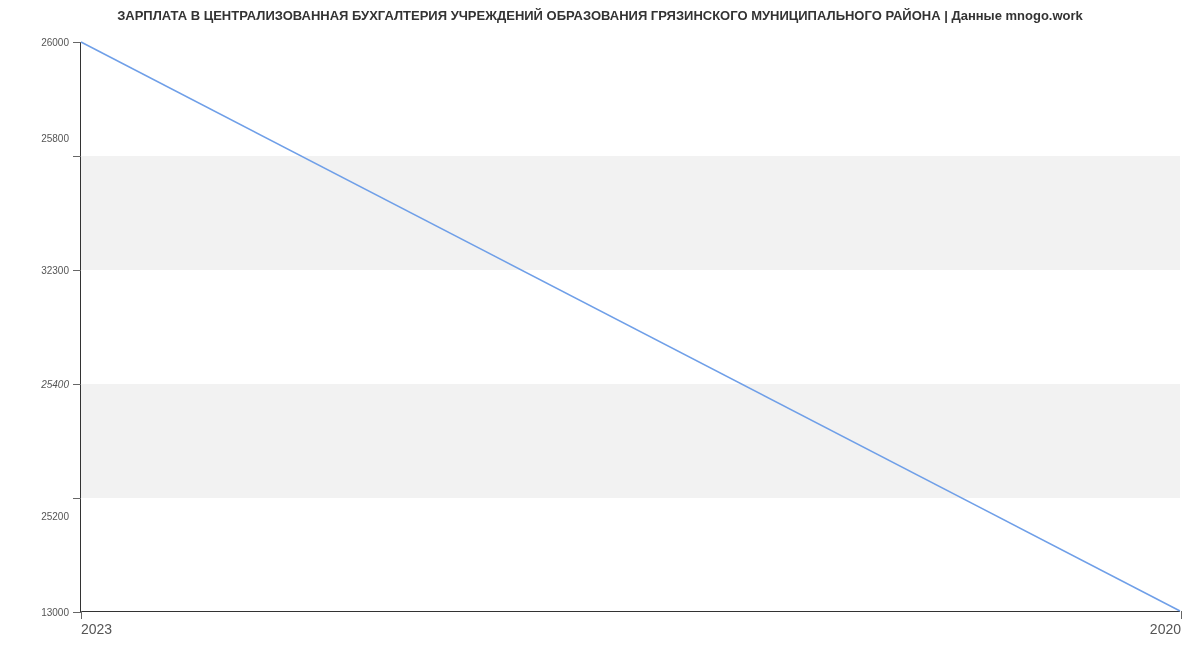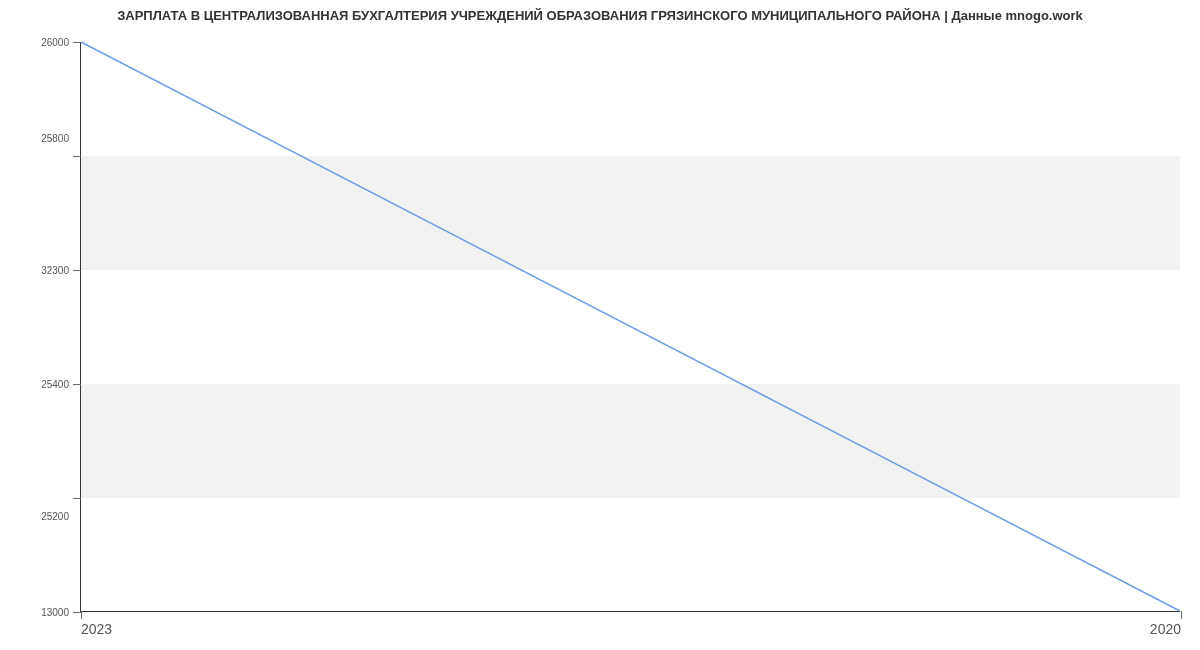--- a/index.html
+++ b/index.html
@@ -95,21 +95,21 @@
       <div class="band" style="top: 114px; height: 114px;"></div>
       <div class="band" style="top: 342px; height: 114px;"></div>
     <svg class="line-layer" id="line-layer" viewBox="0 0 1100 570" preserveAspectRatio="none">
         <polyline points="0,0 1100,570" fill="none" stroke="#6f9fe8" stroke-width="1.5"></polyline>
       </svg>
   <div class="tick-y" style="top: 570px;"></div>
       <div class="tick-y-label" style="top: 570px;">13000</div>
       <div class="tick-y" style="top: 456px;"></div>
       <div class="tick-y-label" style="top: 456px; margin-top: 18px;">25200</div>
       <div class="tick-y" style="top: 342px;"></div>
-      <div class="tick-y-label" style="top: 342px;">25400</div>
+      <div class="tick-y-label" style="top: 342px; font-style: italic;">25400</div>
       <div class="tick-y" style="top: 228px;"></div>
       <div class="tick-y-label" style="top: 228px;">32300</div>
       <div class="tick-y" style="top: 114px;"></div>
       <div class="tick-y-label" style="top: 96px;">25800</div>
       <div class="tick-y" style="top: 0px;"></div>
       <div class="tick-y-label" style="top: 0px;">26000</div>
       <div class="tick-x" style="left: 0px;"></div>
       <div class="tick-x-label first" style="left: 0px;">2023</div>
       <div class="tick-x" style="left: 1100px;"></div>
       <div class="tick-x-label last" style="left: 1100px;">2020</div>

